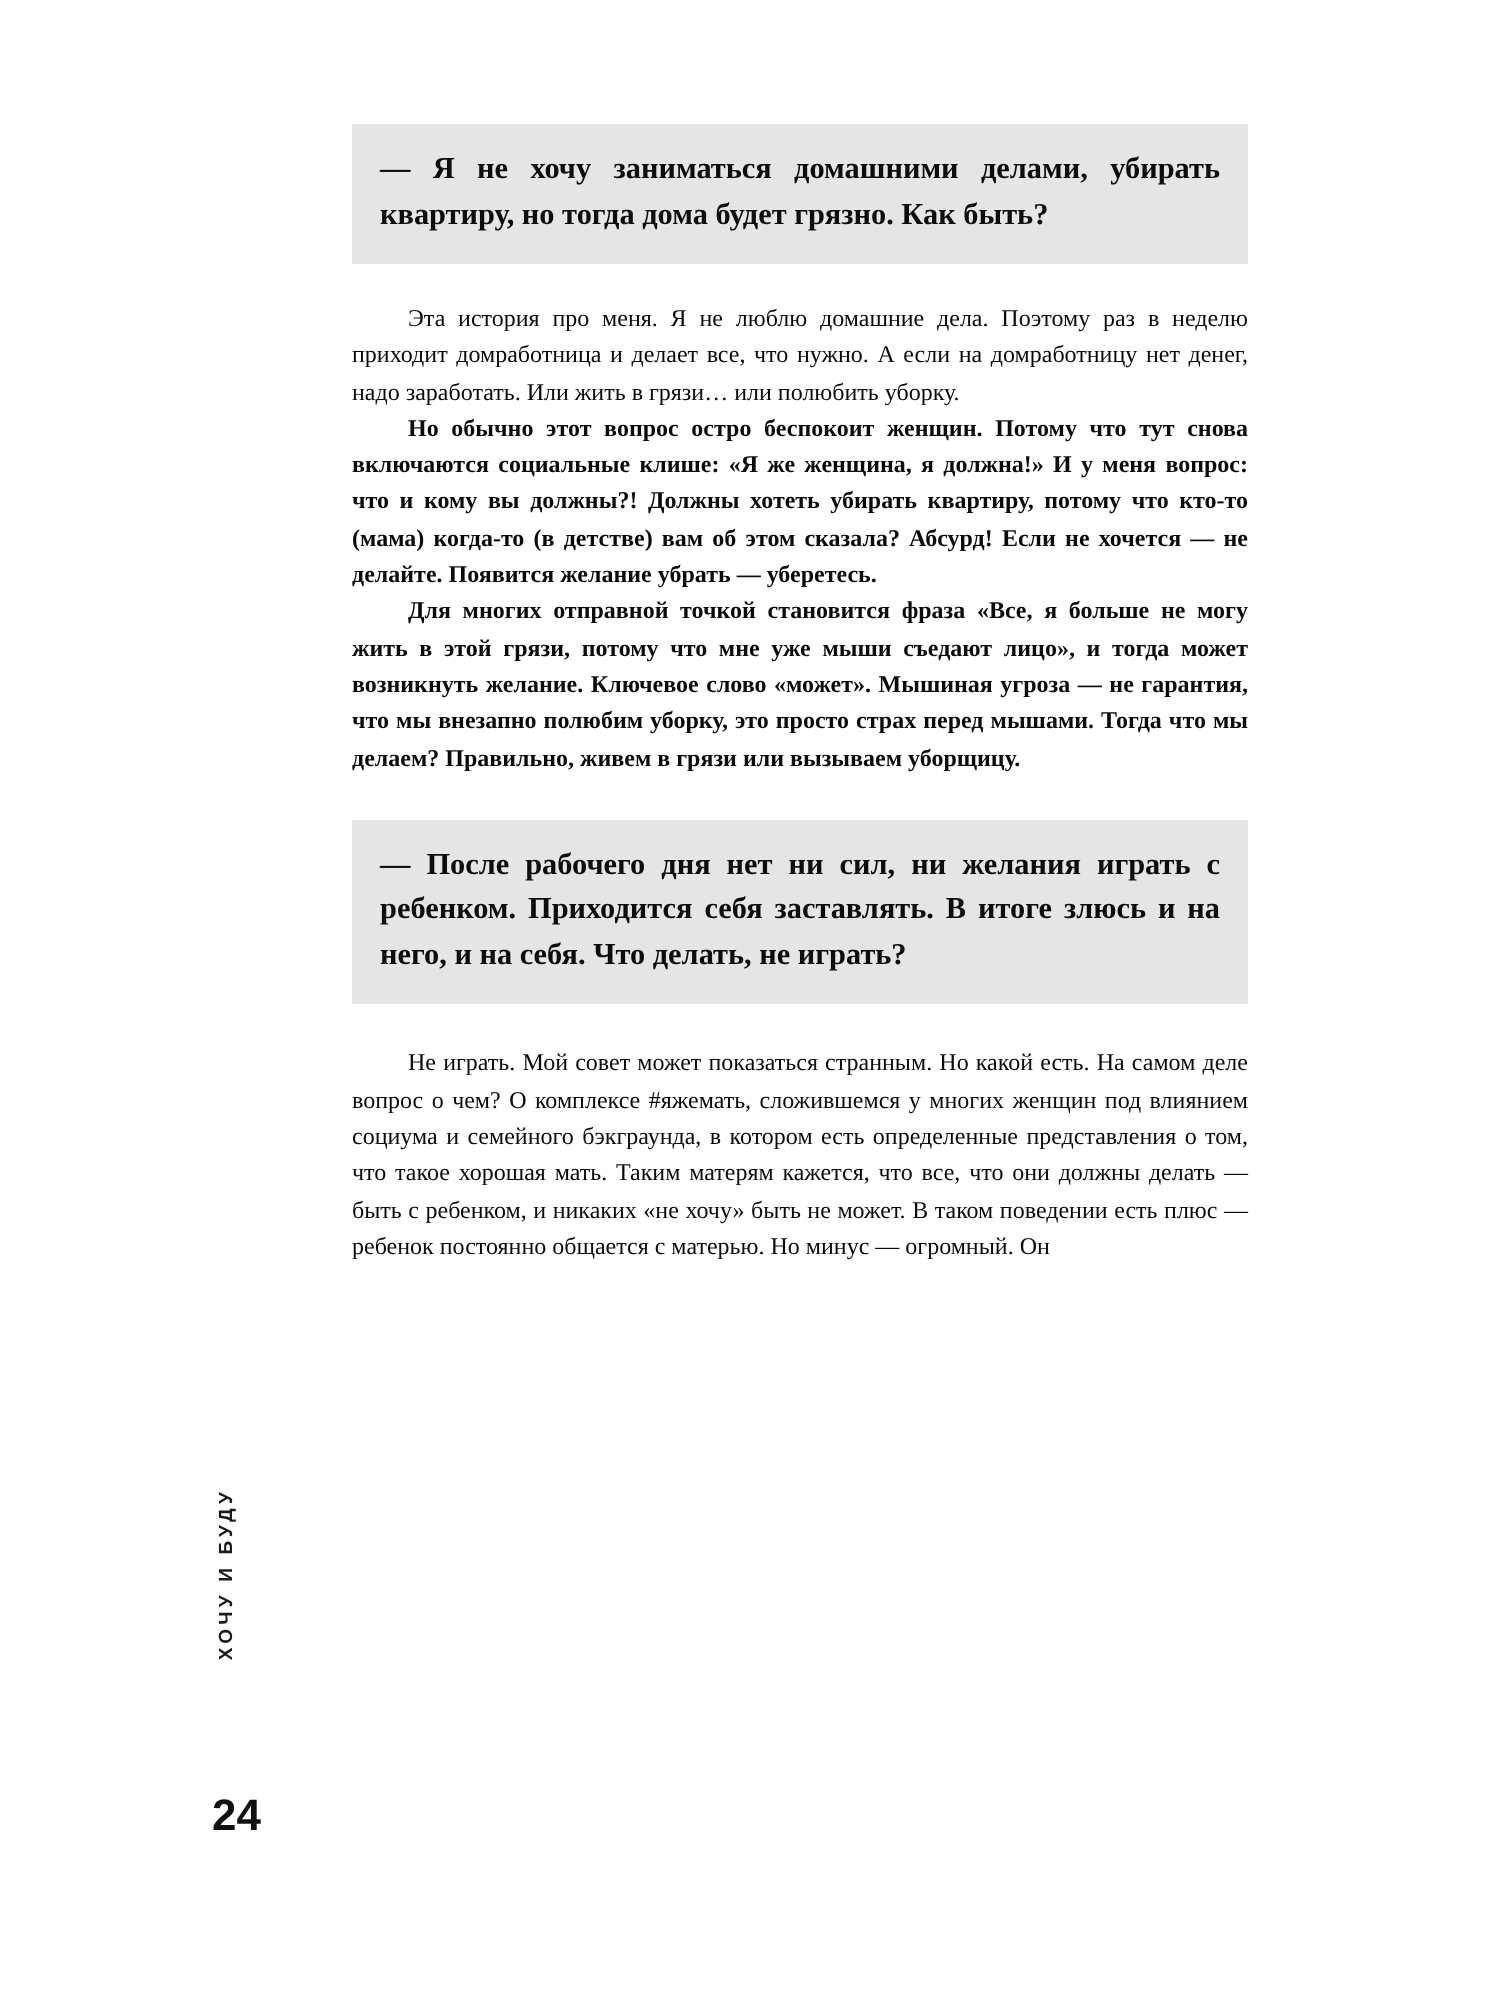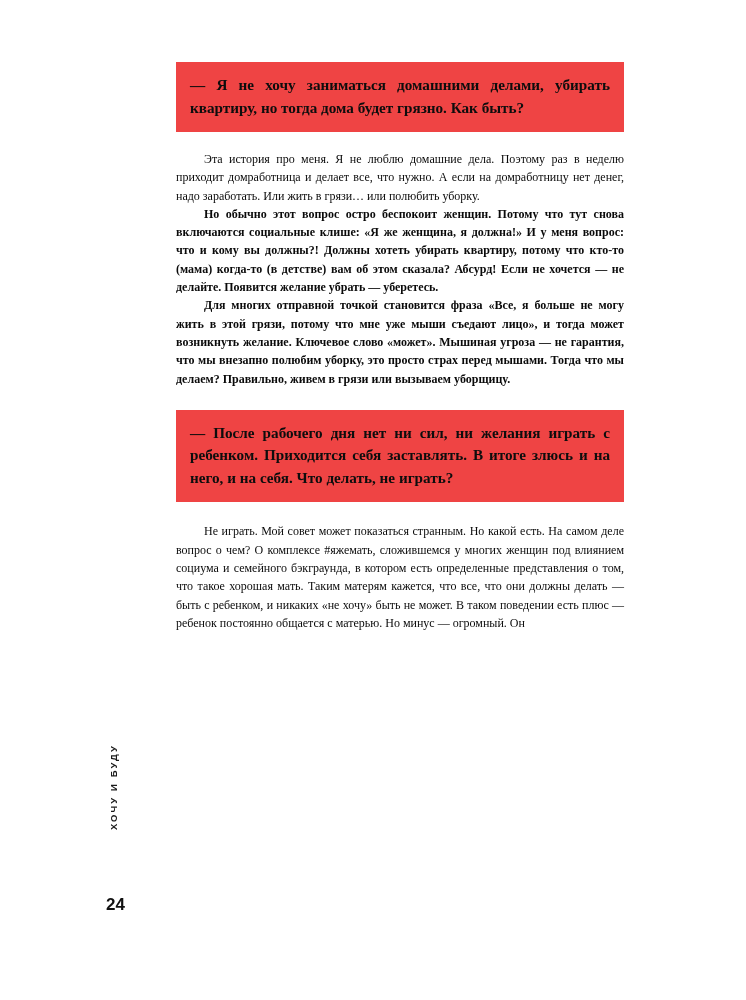--- a/index.html
+++ b/index.html
@@ -44,36 +44,36 @@
     color: #1a1a1a;
     white-space: nowrap;
   }
 
   
   .folio {
     position: absolute;
     left: 106px;
     top: 895px;
     font-family: "Liberation Sans", sans-serif;
-    font-size: 17px;
+    font-size: 22px;
     font-weight: 700;
     color: #111111;
   }
 
   
   .content {
     position: absolute;
     left: 176px;
     top: 62px;
     width: 448px;
   }
 
   
   .question-block {
-    background: #ef4444;
+    background: #e5e5e5;
     padding: 12px 14px 13px 14px;
     margin: 0 0 18px 0;
     box-sizing: border-box;
   }
   .question-block.second {
     margin-top: 22px;
     margin-bottom: 20px;
   }
   .question-block p {
     margin: 0;

